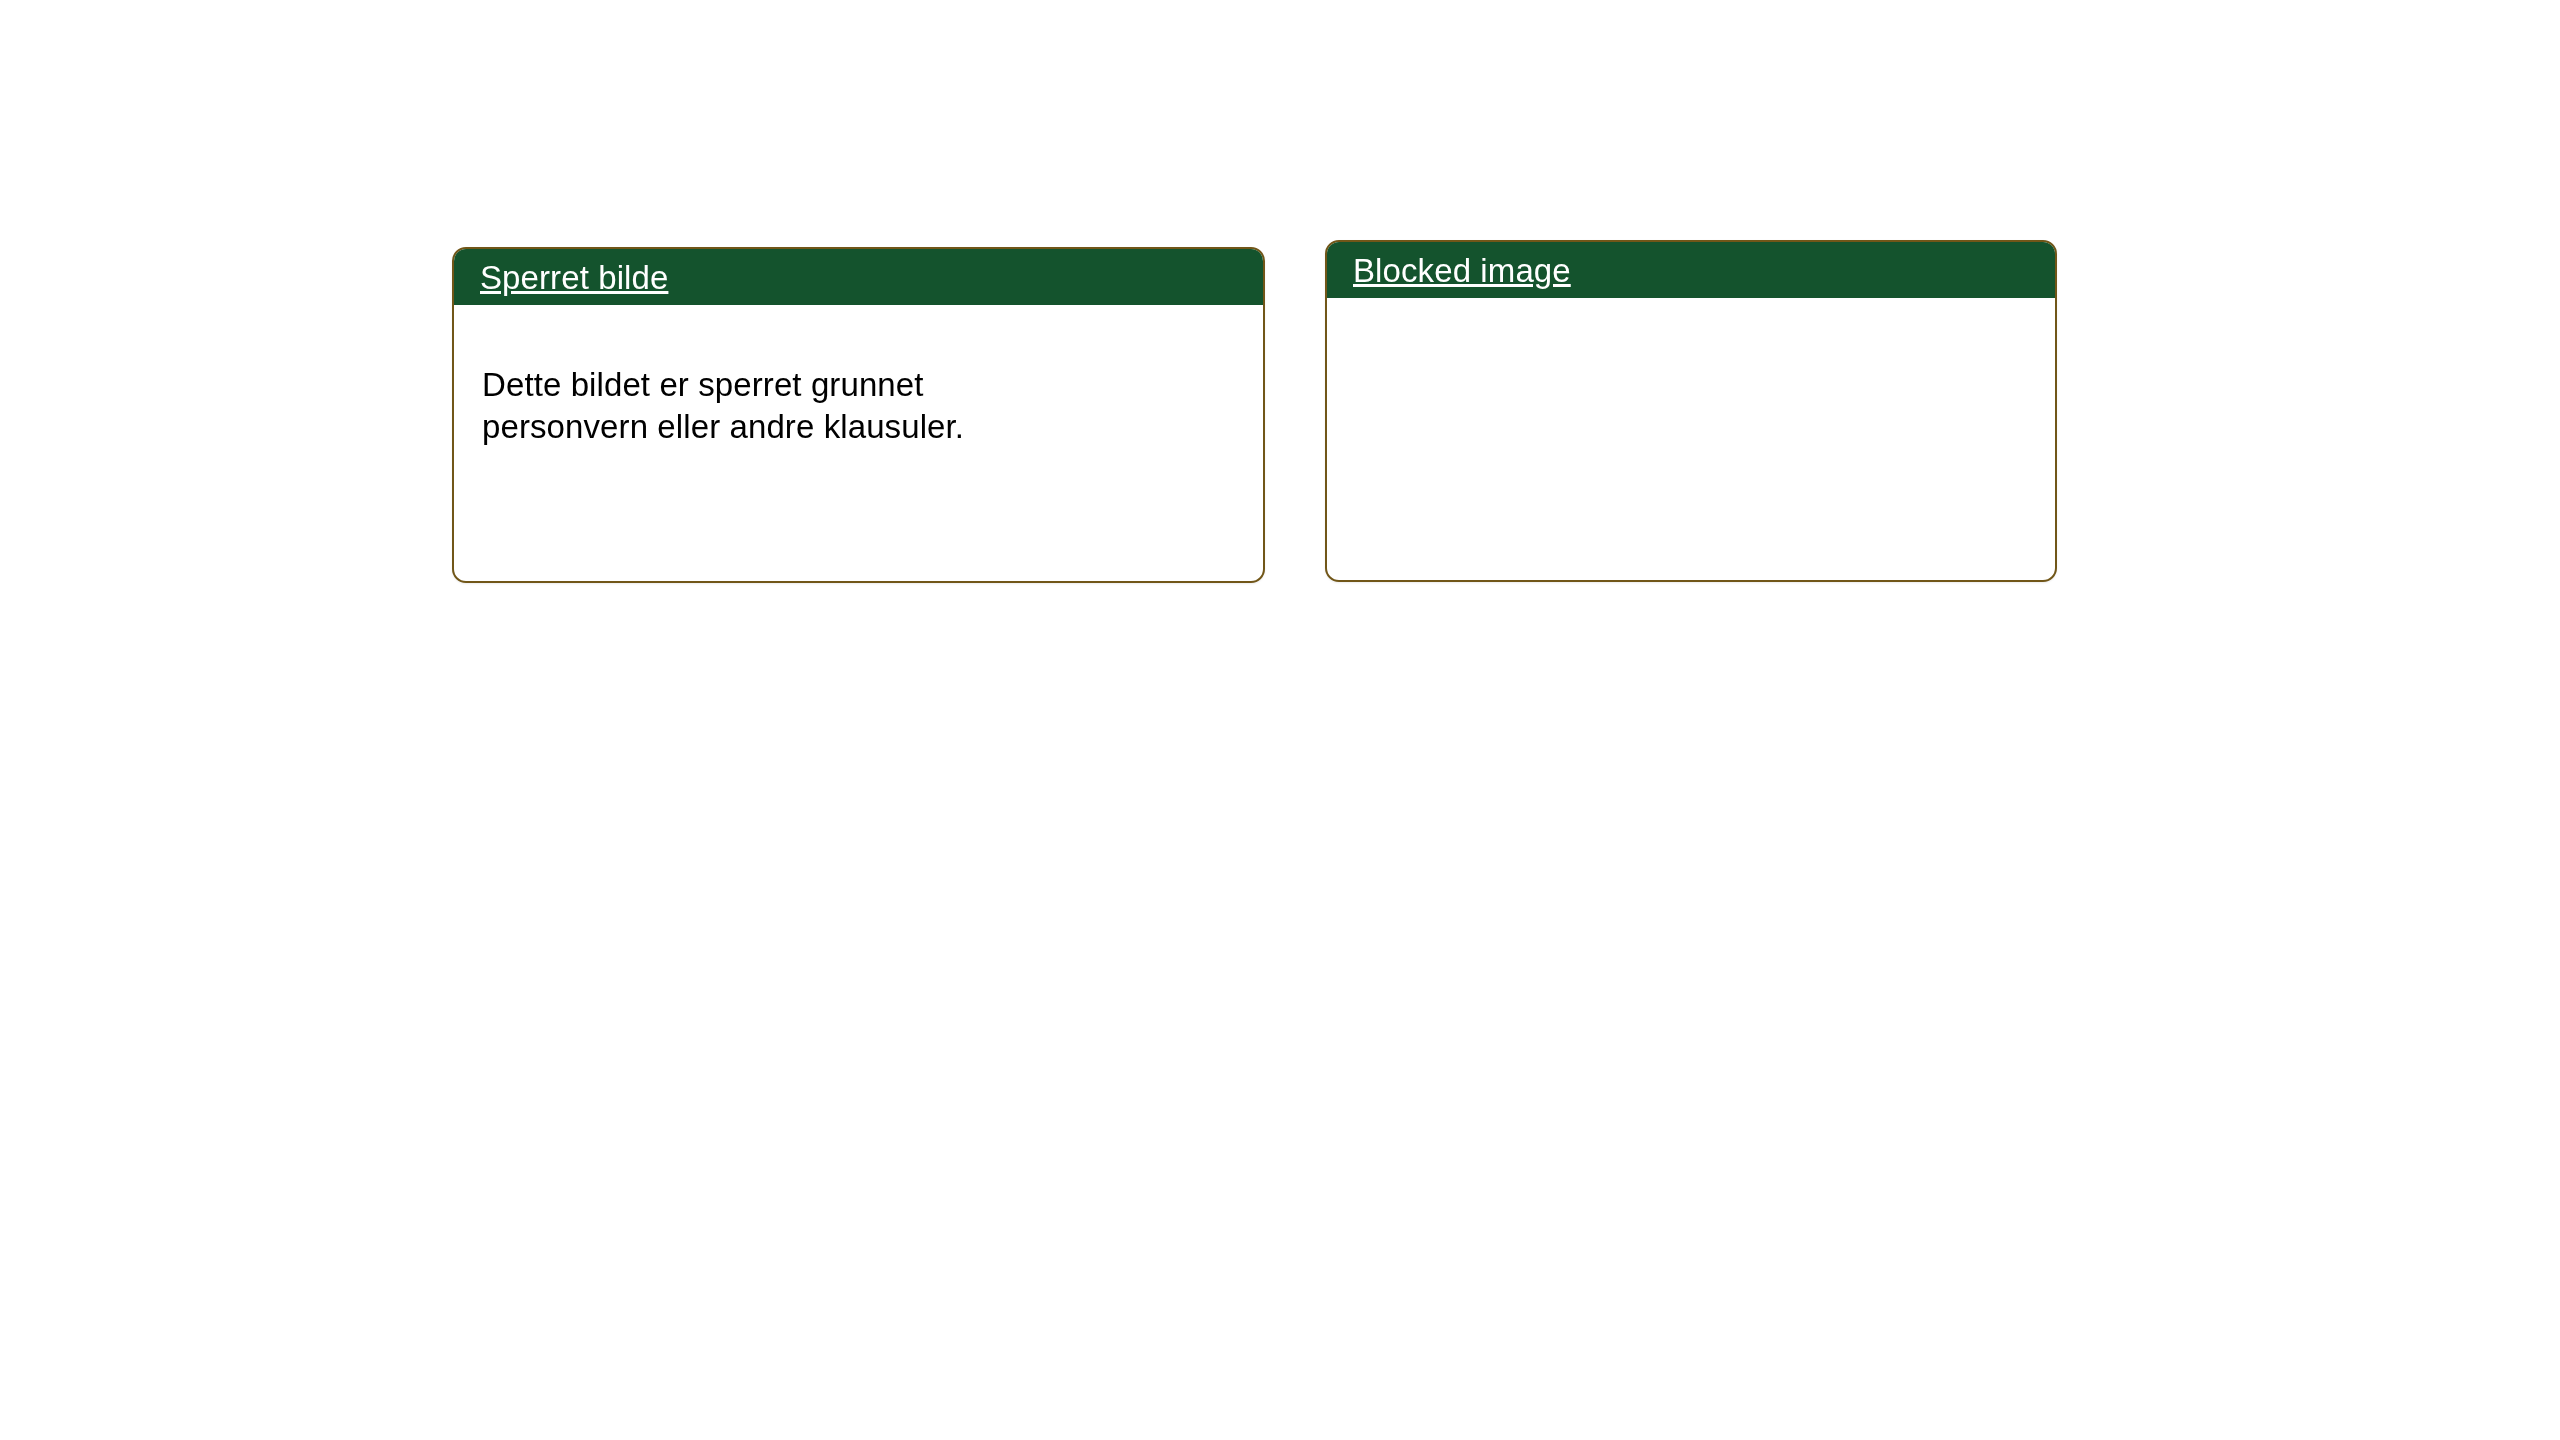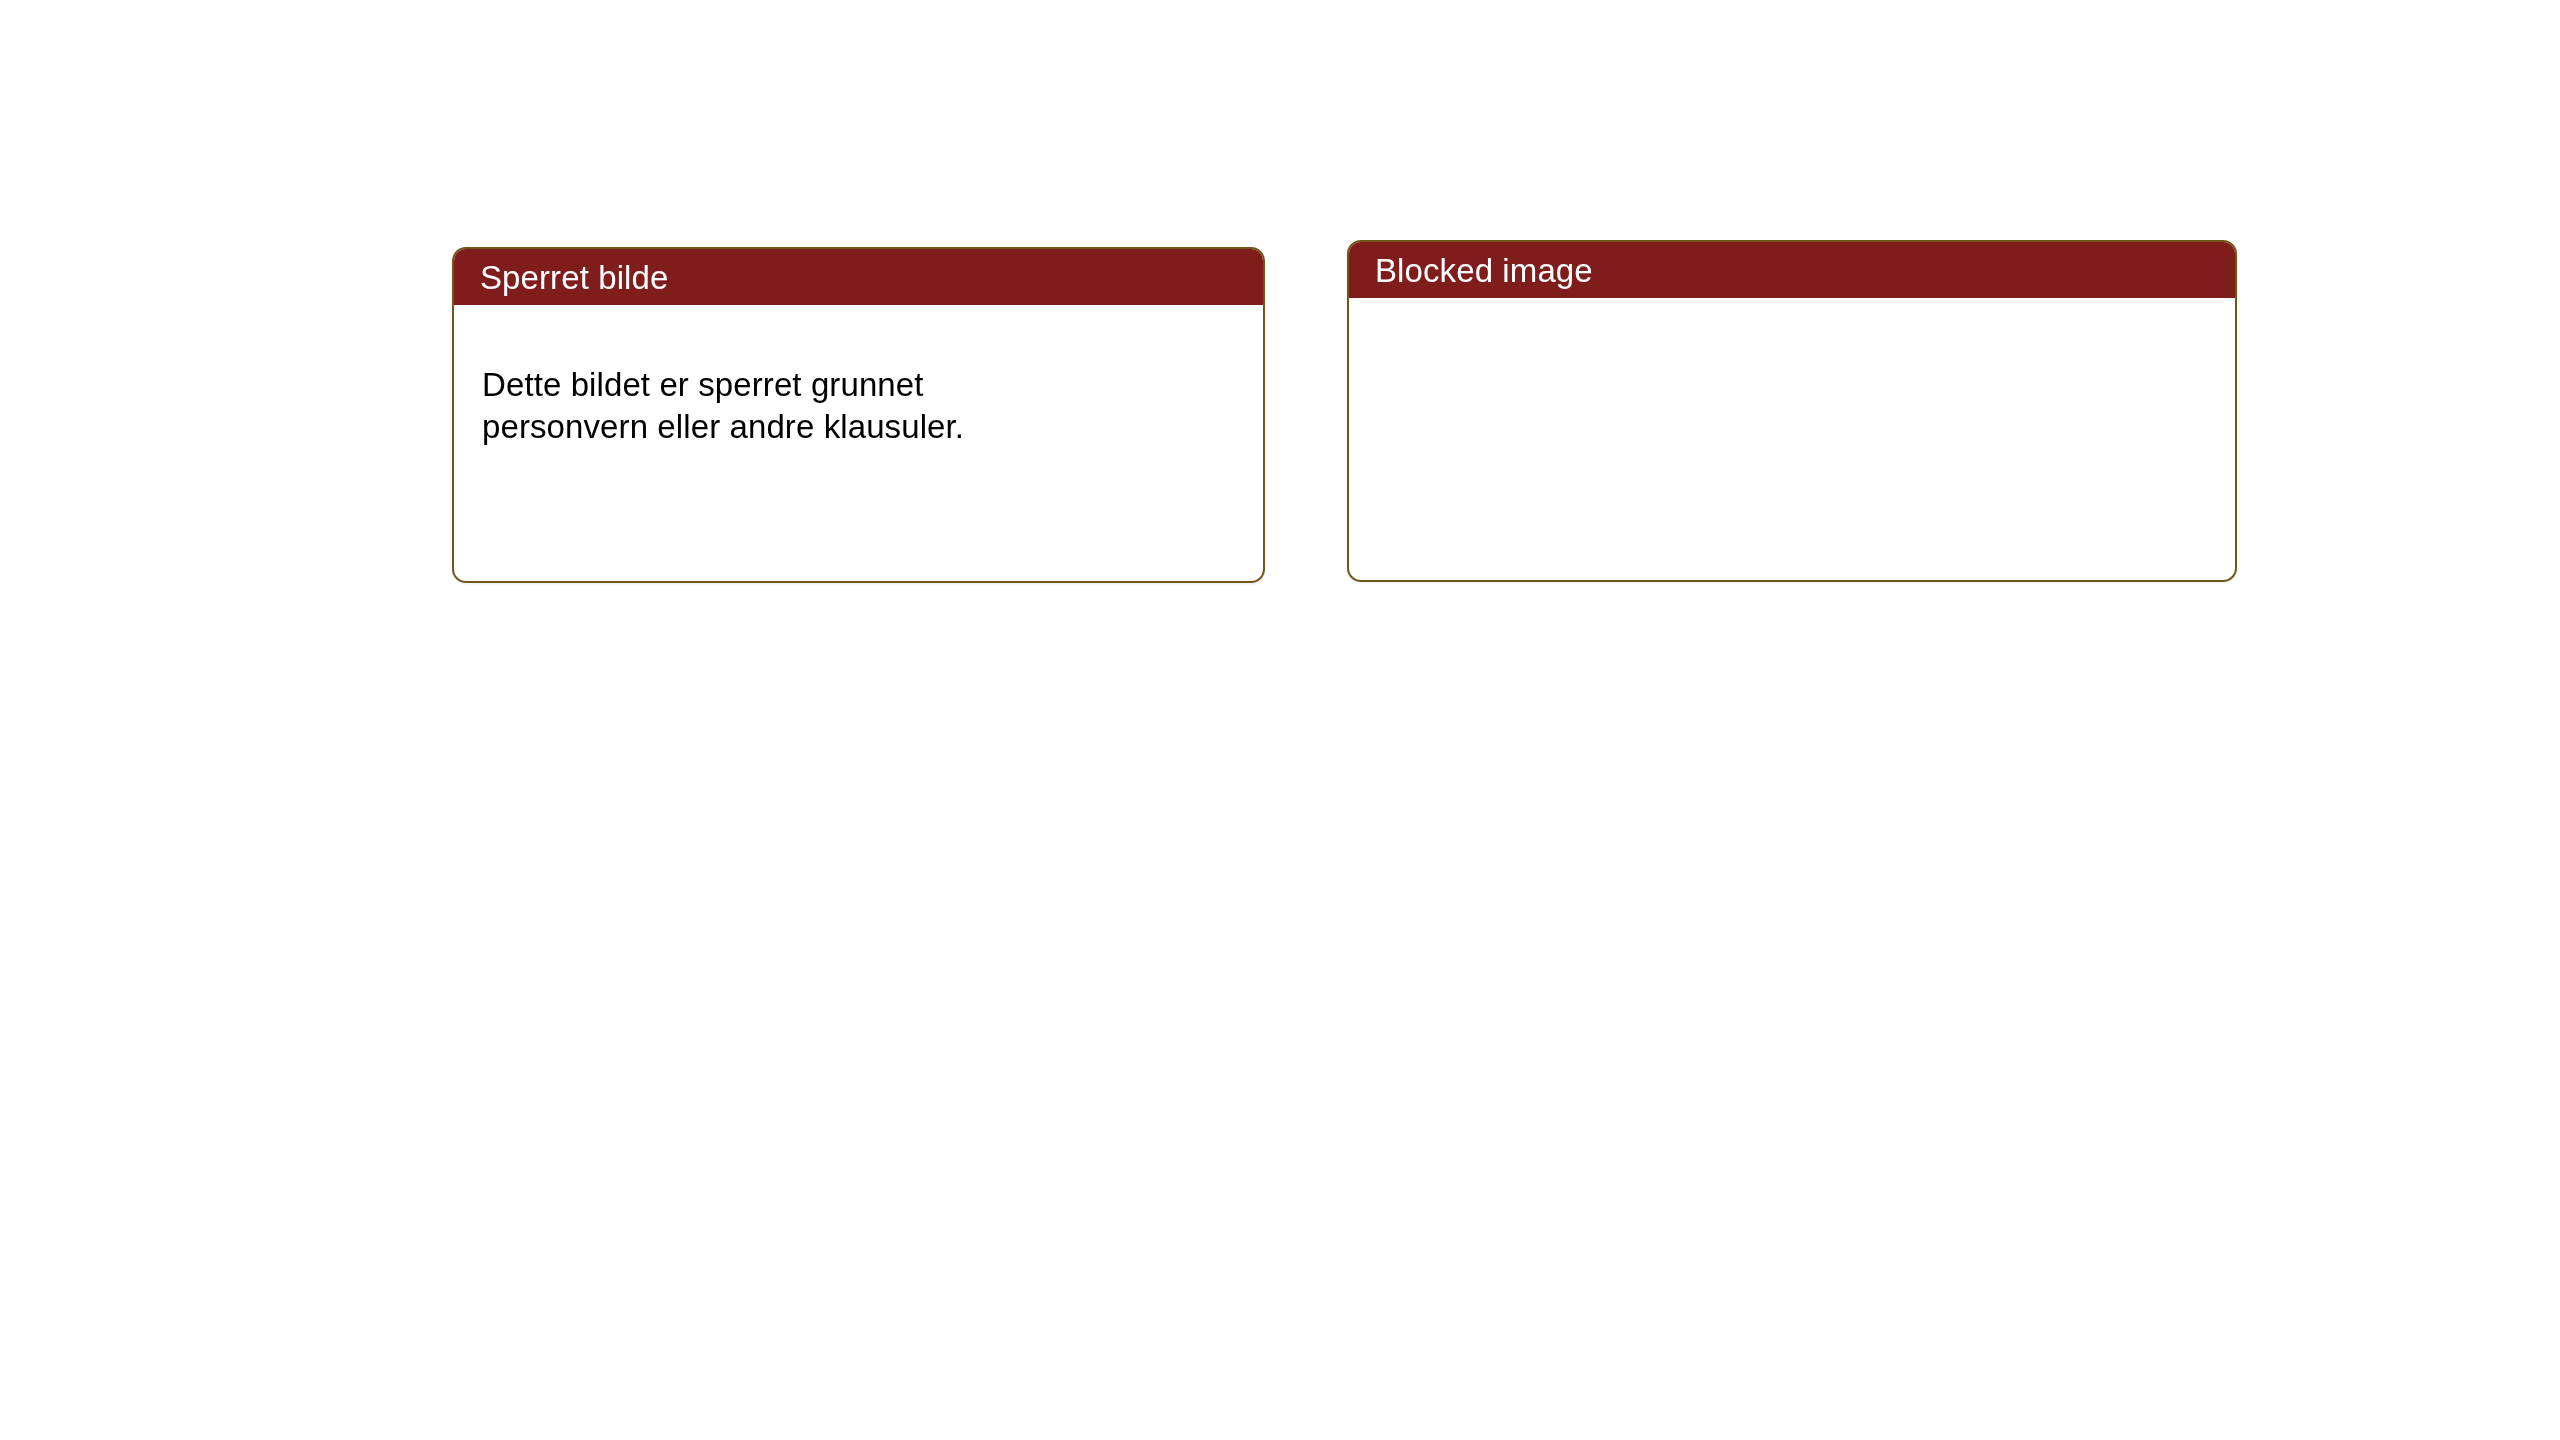--- a/index.html
+++ b/index.html
@@ -23,27 +23,28 @@
   .notice-card {
     position: absolute;
     box-sizing: border-box;
     background: #ffffff;
     border: 2px solid #715618;
     border-radius: 14px;
     overflow: hidden;
     box-shadow: 0 1px 2px rgba(0,0,0,0.08);
   }
   .notice-card .card-header {
-    background: #7f1d1d;
+    background: #14532d;
     color: #ffffff;
     box-sizing: border-box;
     height: 56px;
     display: flex;
     align-items: center;
     padding: 0 0 0 26px;
+    text-decoration: underline;
   }
   .notice-card .card-header-title {
     font-size: 33px;
     line-height: 1;
     font-weight: 400;
     color: #ffffff;
     letter-spacing: 0.1px;
   }
   .notice-card .card-body {
     box-sizing: border-box;
@@ -61,23 +62,22 @@
   #card-no {
     left: 452px;
     top: 247px;
     width: 813px;
     height: 336px;
   }
   
   #card-en {
     left: 1325px;
     top: 240px;
-    width: 890px;
+    width: 732px;
     height: 342px;
-    margin-left: 22px;
   }
 </style>
 </head>
 <body>
 
 <div class="stage">
 
   <div class="notice-card" id="card-no">
     <div class="card-header">
       <span class="card-header-title">Sperret bilde</span>

